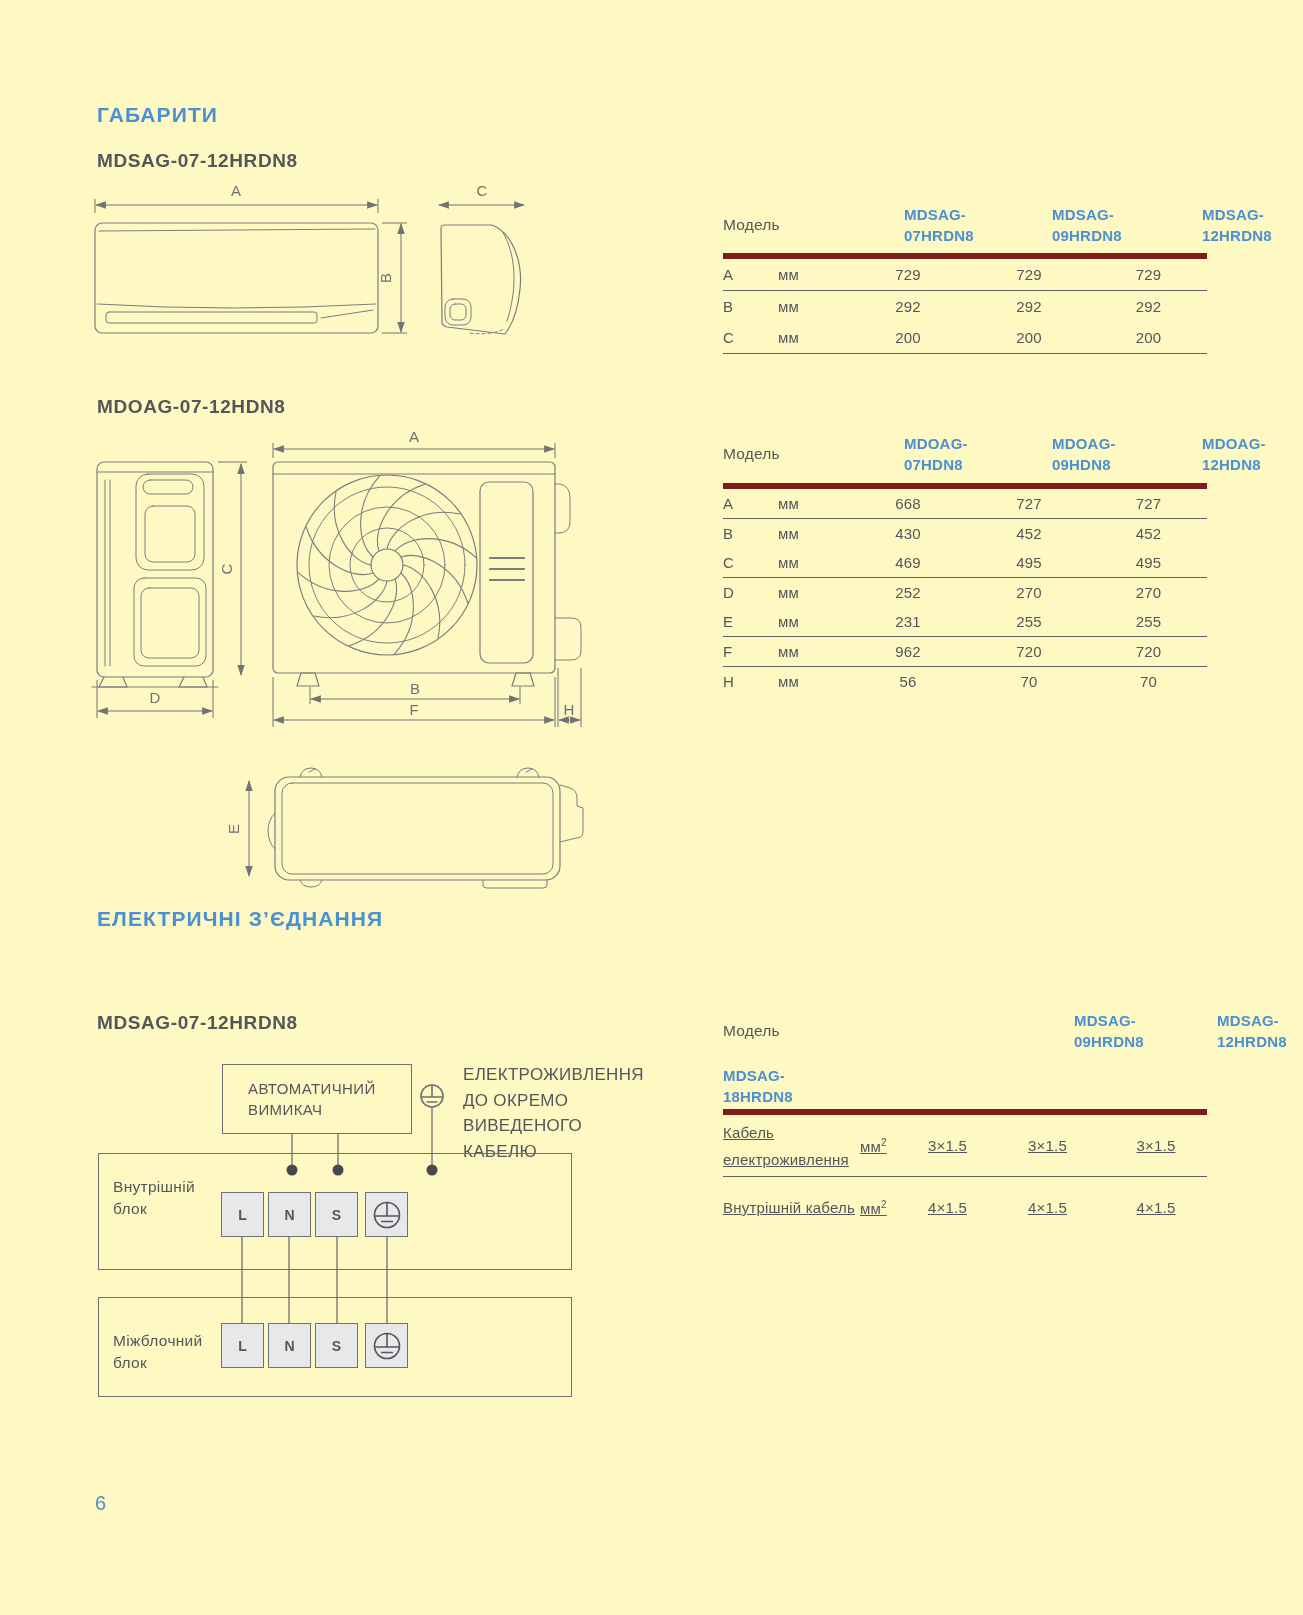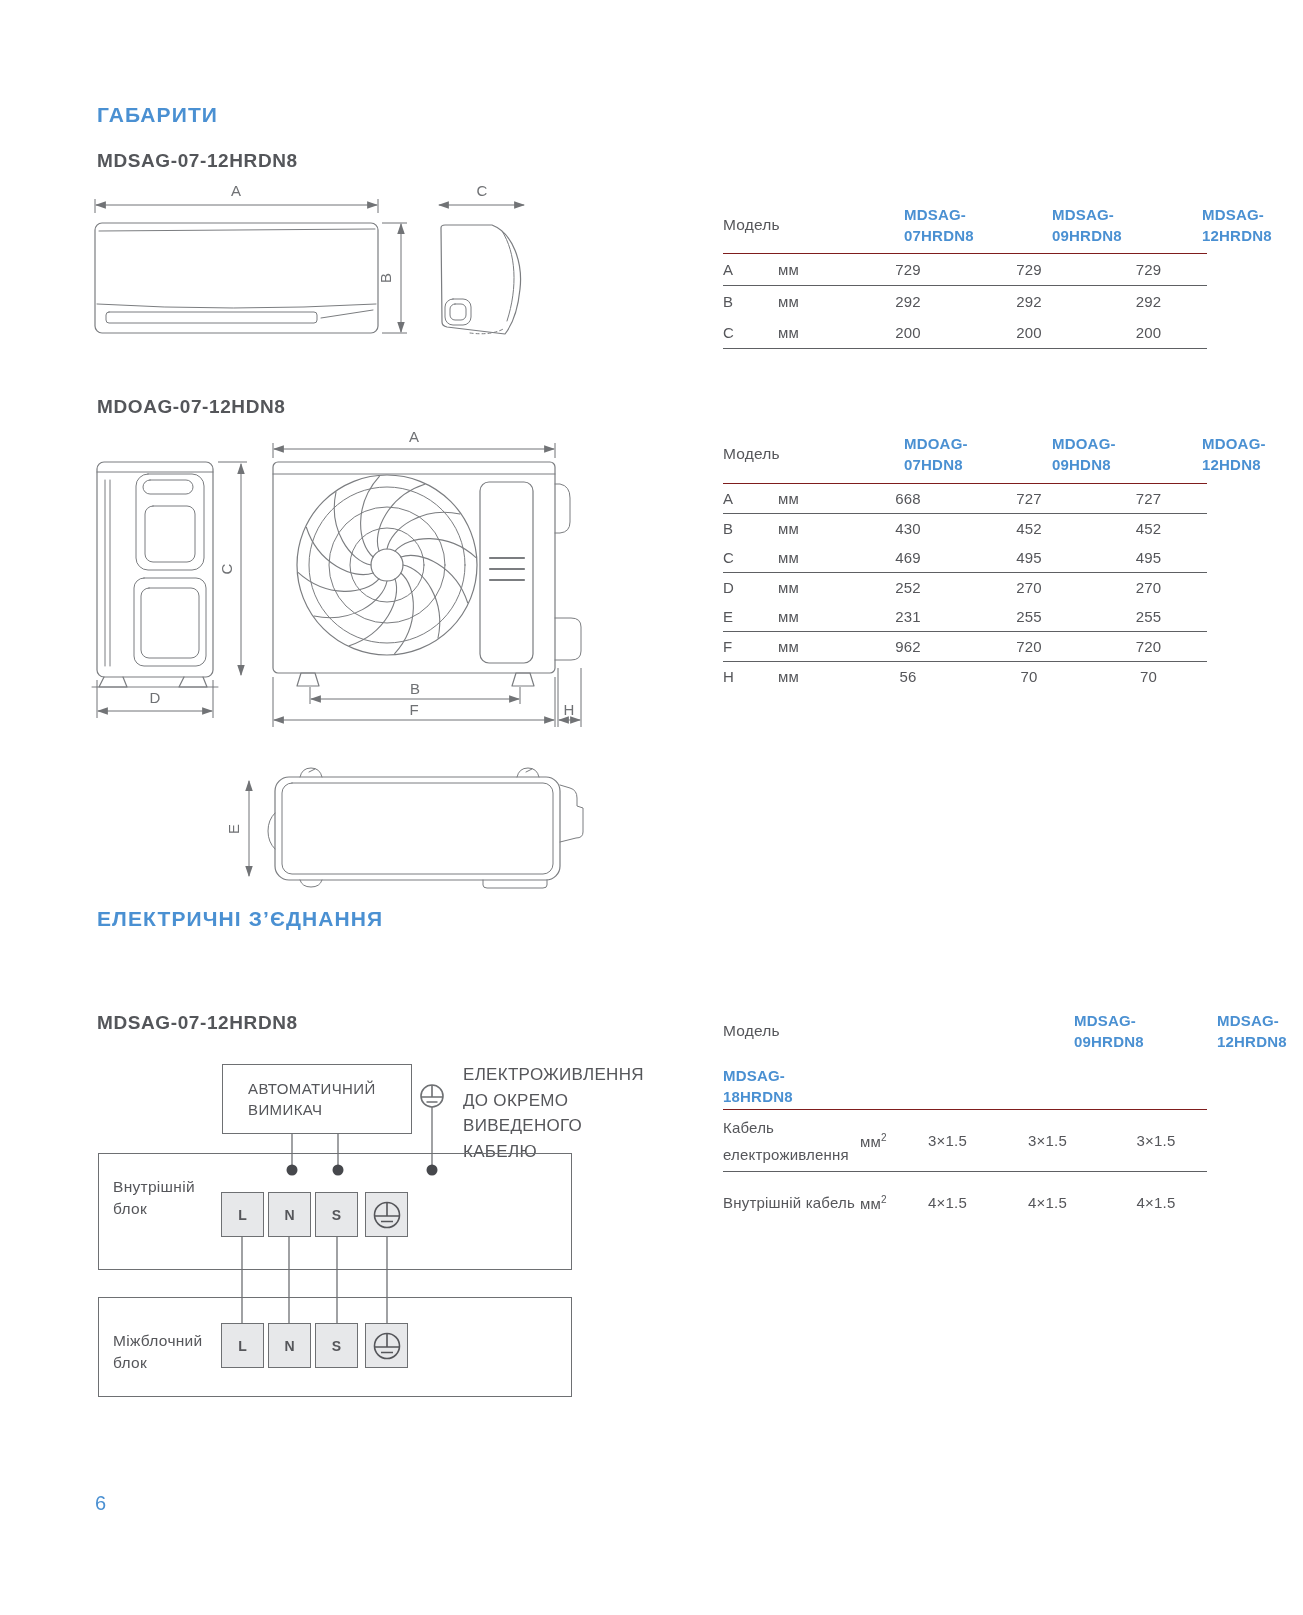--- a/index.html
+++ b/index.html
@@ -1,34 +1,34 @@
 <!DOCTYPE html>
 <html><head>
 <meta charset="utf-8">
 <style>
   html,body { margin:0; padding:0; background:#d8d9db; }
   .page {
     position:relative; width:1303px; height:1615px; margin:0 auto;
-    background:#ffffff; overflow:hidden;
+    background:#fef9c3; overflow:hidden;
     font-family:"Liberation Sans", sans-serif; color:#55565a;
   }
   .h1 { position:absolute; font-size:21px; font-weight:700; color:#4a90d2; letter-spacing:1.1px; }
   .sub { position:absolute; font-size:19px; font-weight:700; color:#54565a; letter-spacing:0.6px; }
   .pagenum { position:absolute; left:95px; top:1492px; font-size:20px; color:#4a90d2; }
 
   
   .tbl { position:absolute; left:723px; width:484px; font-size:15px; letter-spacing:0.2px; }
   .tr { display:grid; grid-template-columns:55px 70px 120px 122px 117px; align-items:center; }
   .tbl3 .tr { grid-template-columns:137px 45px 85px 115px 102px; }
-  .thead { border-bottom:1px solid #7f1d1d;gap:28px; }
+  .thead { border-bottom:6px solid #7f1d1d;gap:28px; }
   .th-model { grid-column:1 / 3; font-size:15.5px; }
   .th { color:#4a90d2; text-align:left; line-height:1.4; font-weight:600; }
   .row { height:31px; }
   .tbl2 .row { height:29px; }
-  .tbl3 .row { height:61px; }
+  .tbl3 .row { height:61px;text-decoration:underline; }
   .rule { border-bottom:1px solid #5e6063; }
   .td-val { text-align:center; }
   .td-name { line-height:1.8; }
   sup { font-size:10px; }
 
   
   .diagram { position:absolute; left:95px; top:1030px; width:580px; height:372px; }
   .breaker {
     position:absolute; left:127px; top:34px; width:190px; height:70px;
     border:1.5px solid #6e7073; box-sizing:border-box;

